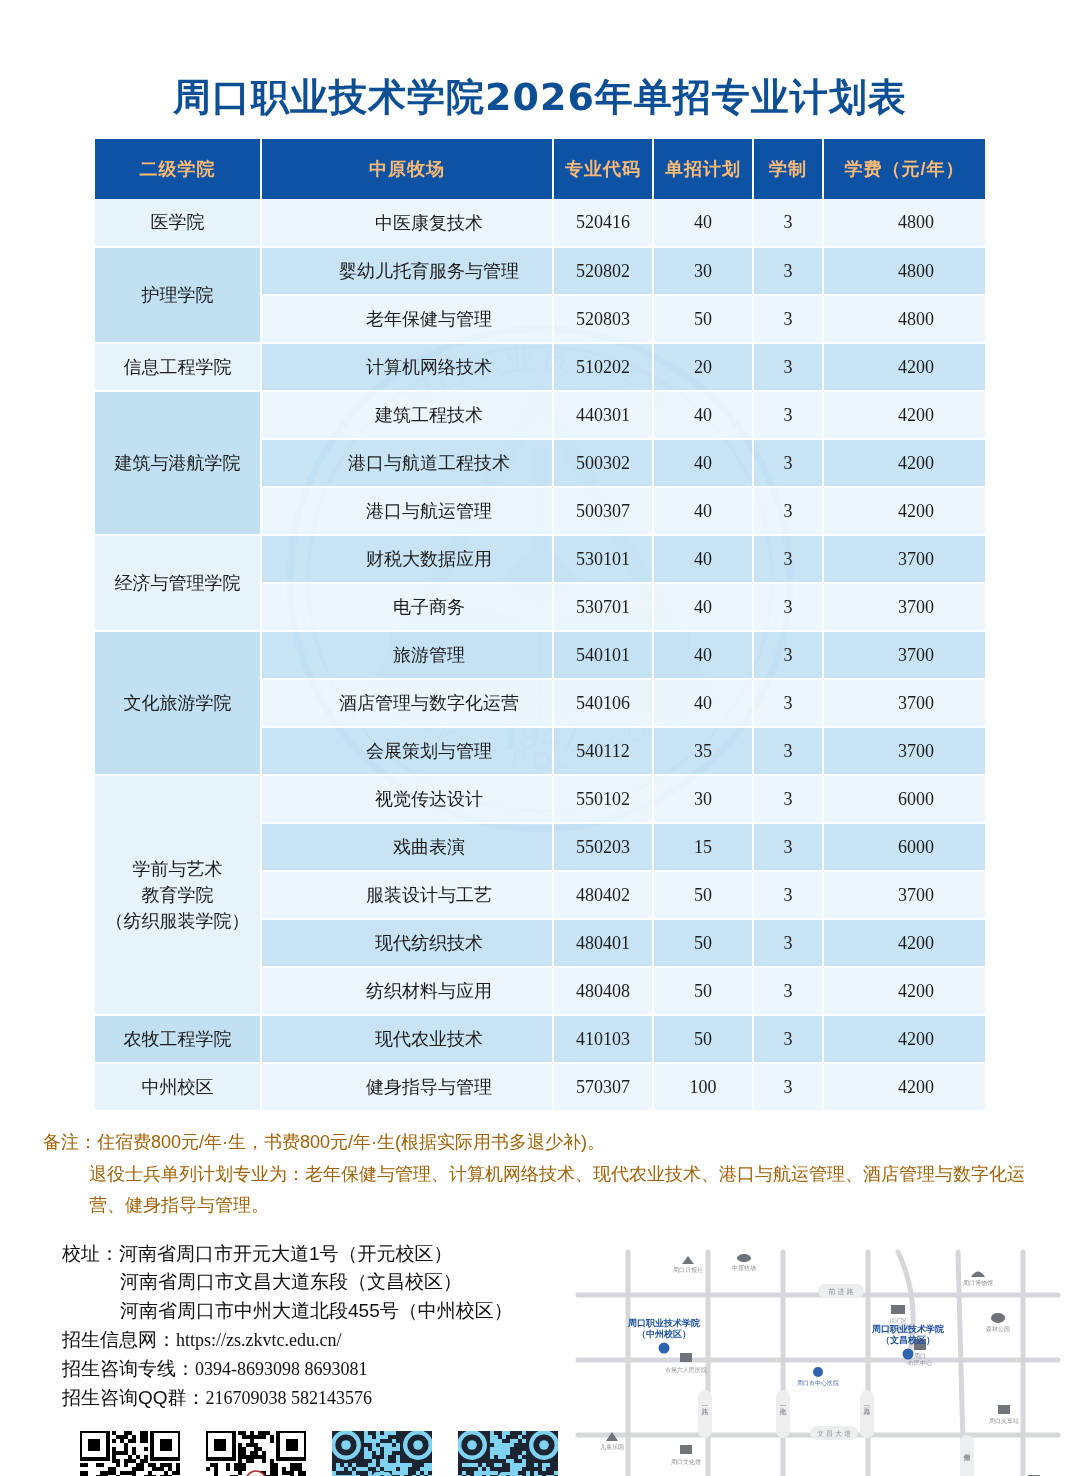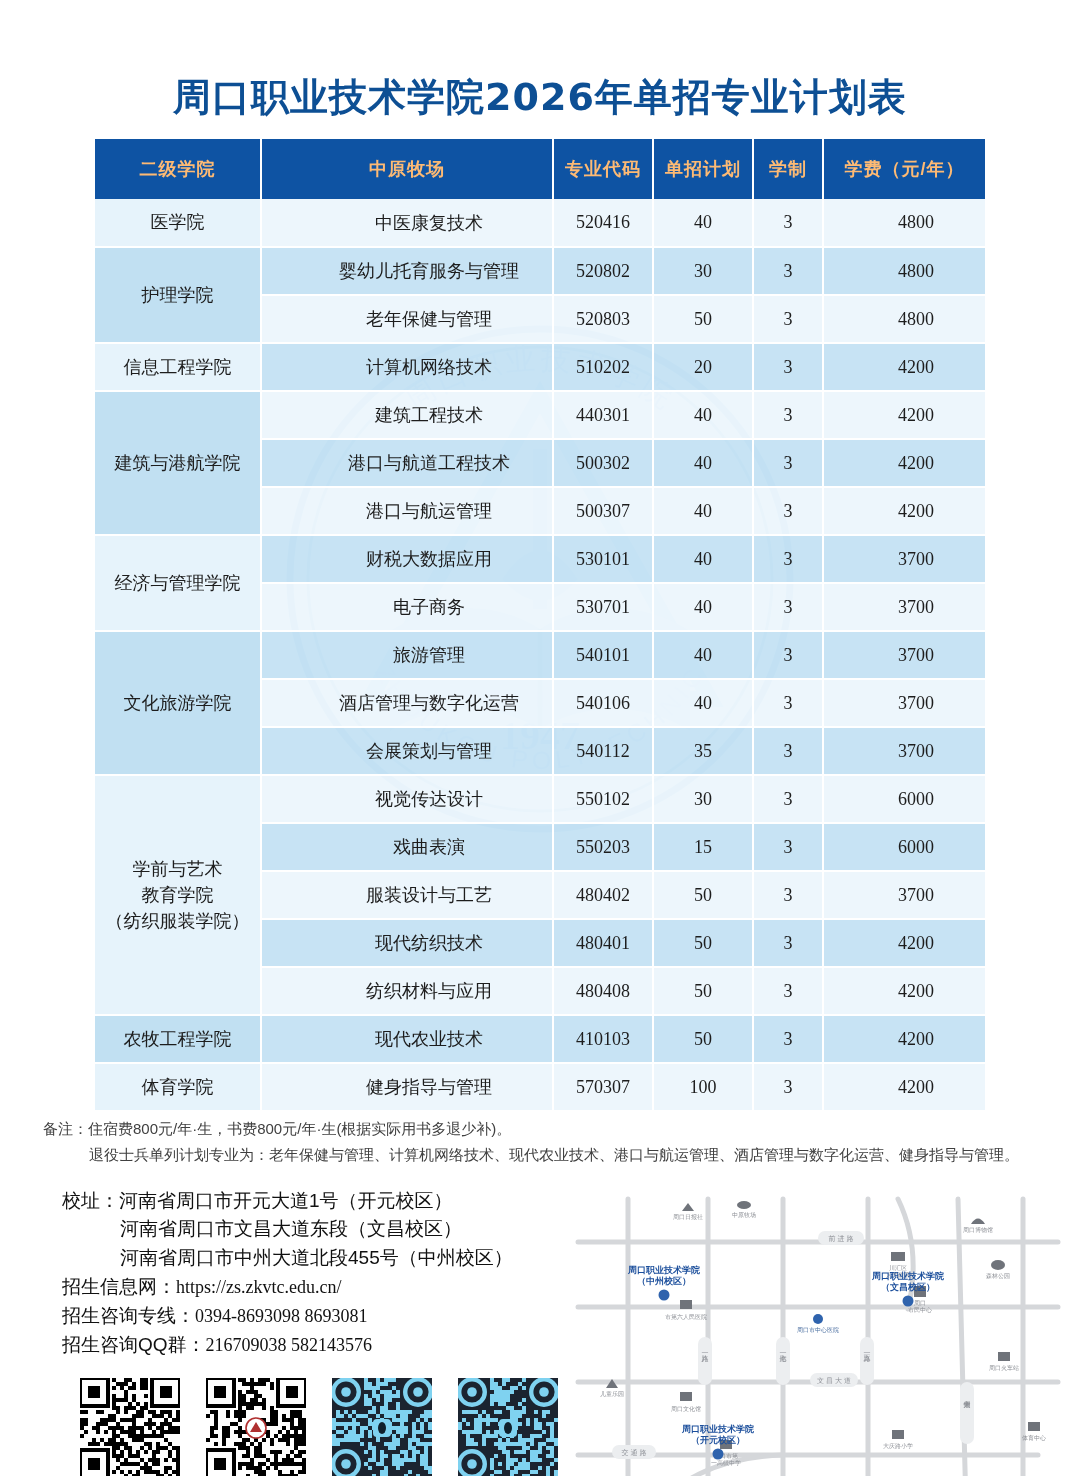--- a/index.html
+++ b/index.html
@@ -82,24 +82,24 @@
   td.c-major { text-align: center; padding-left: 44px; }
   td.c-code, td.c-plan, td.c-len, td.c-fee { text-align: center; }
   td.c-code, td.c-plan, td.c-len, td.c-fee {
     font-family: "Liberation Serif", "DejaVu Serif", serif;
     font-size: 19px;
   }
 
   
   .notes {
     width: 1010px;
-    margin: 4px auto 0 auto;
+    margin: 15px auto 0 auto;
     padding-left: 8px;
-    font-size: 15px;
-    color: #404040;
+    font-size: 18px;
+    color: #a16207;
     line-height: 1.75;
   }
   .notes .n2 { padding-left: 46px; }
 
   
   .bottom {
     position: relative;
     display: flex;
     margin-top: 18px;
     padding: 0 30px 0 62px;
@@ -307,21 +307,21 @@
           </tr>
           <tr class="r-dark">
             <td class="col-college cg-dark" rowspan="1">农牧工程学院</td>
             <td class="c-major">现代农业技术</td>
             <td class="c-code">410103</td>
             <td class="c-plan">50</td>
             <td class="c-len">3</td>
             <td class="c-fee">4200</td>
           </tr>
           <tr class="r-light">
-            <td class="col-college cg-light" rowspan="1">体育学院</td>
+            <td class="col-college cg-light" rowspan="1">中州校区</td>
             <td class="c-major">健身指导与管理</td>
             <td class="c-code">570307</td>
             <td class="c-plan">100</td>
             <td class="c-len">3</td>
             <td class="c-fee">4200</td>
           </tr>
         </tbody>
     </table>
   </div>
 

